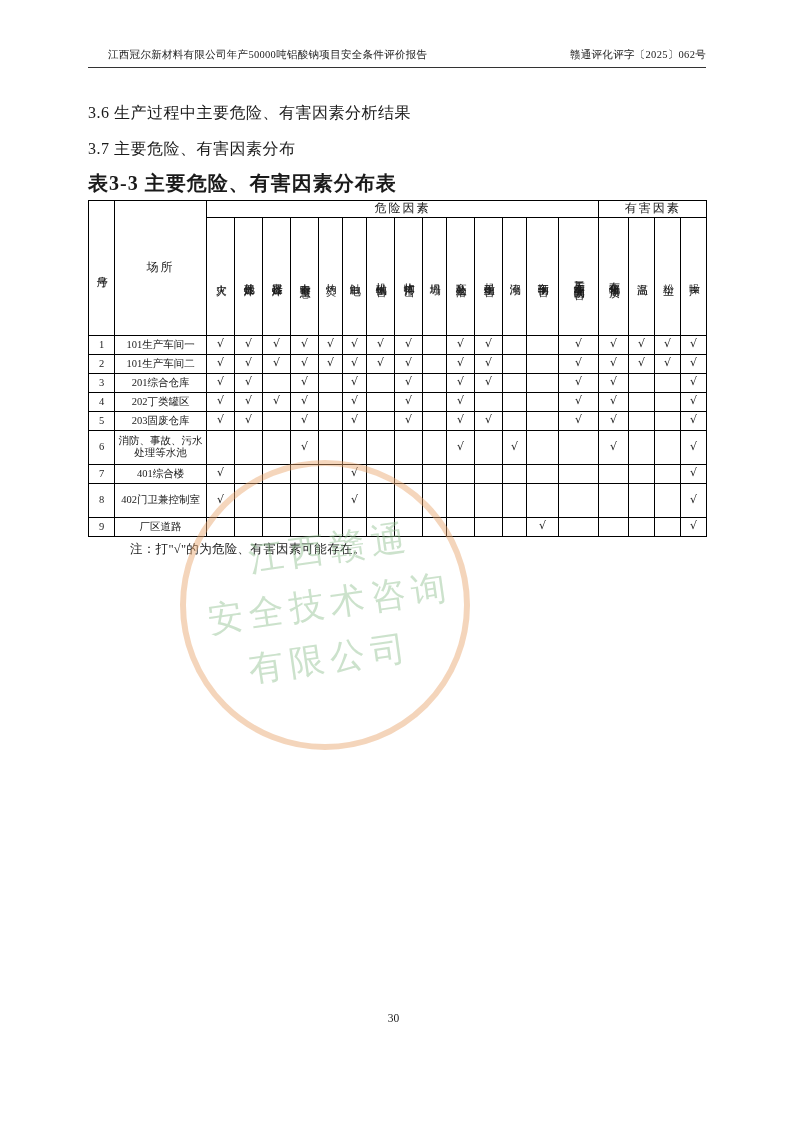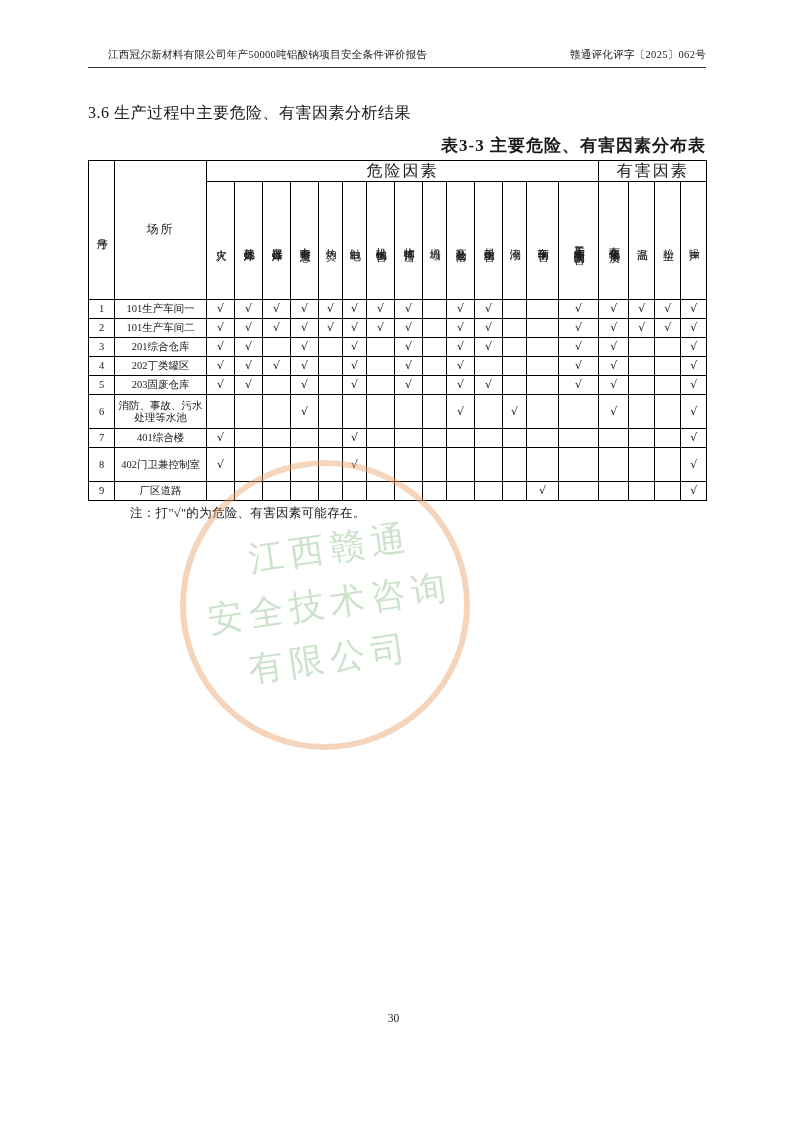--- a/index.html
+++ b/index.html
@@ -112,22 +112,22 @@
   }
   p.indent { text-indent: 2em; }
   h3.heading {
     font-size: 16px;
     font-weight: normal;
     margin: 6px 0 2px 0;
     line-height: 30px;
     letter-spacing: 0.5px;
   }
   .tbl-caption {
-    text-align: right;
-    font-size: 17px;
+    text-align: left;
+    font-size: 20px;
     font-weight: bold;
     margin: 6px 0 3px 0;
     letter-spacing: 1px;
   }
   
   table.risk {
     border-collapse: collapse;
     width: 618px;
     table-layout: fixed;
     font-size: 10.5px;
@@ -142,21 +142,21 @@
     line-height: 1.15;
   }
   .vert {
     writing-mode: vertical-rl;
     text-orientation: upright;
     letter-spacing: 1px;
     margin: 0 auto;
     line-height: 1.05;
     font-size: 11px;
   }
-  .grp { font-size: 16px; letter-spacing: 2px; }
+  .grp { font-size: 12px; letter-spacing: 2px; }
   .chk { font-size: 11px; font-family: "DejaVu Sans", sans-serif; }
   .place { font-size: 10.5px; line-height: 1.25; }
   .note {
     font-size: 12.5px;
     margin-top: 4px;
     padding-left: 42px;
     letter-spacing: 0.3px;
   }
   .pagenum {
     position: absolute;
@@ -184,20 +184,21 @@
     <div class="left">江西冠尔新材料有限公司年产50000吨铝酸钠项目安全条件评价报告</div>
     <div class="right">赣通评化评字〔2025〕062号</div>
   </div>
 
   <div class="content">
 
 
     <h3 class="heading">3.6 生产过程中主要危险、有害因素分析结果</h3>
 
 
+    <h3 class="heading">3.7 主要危险、有害因素分布</h3>
 
 
     <div class="tbl-caption">表3-3  主要危险、有害因素分布表</div>
 
     <table class="risk">
       <colgroup>
         <col style="width:26px">
         <col style="width:92px">
         <col style="width:28px">
           <col style="width:28px">

